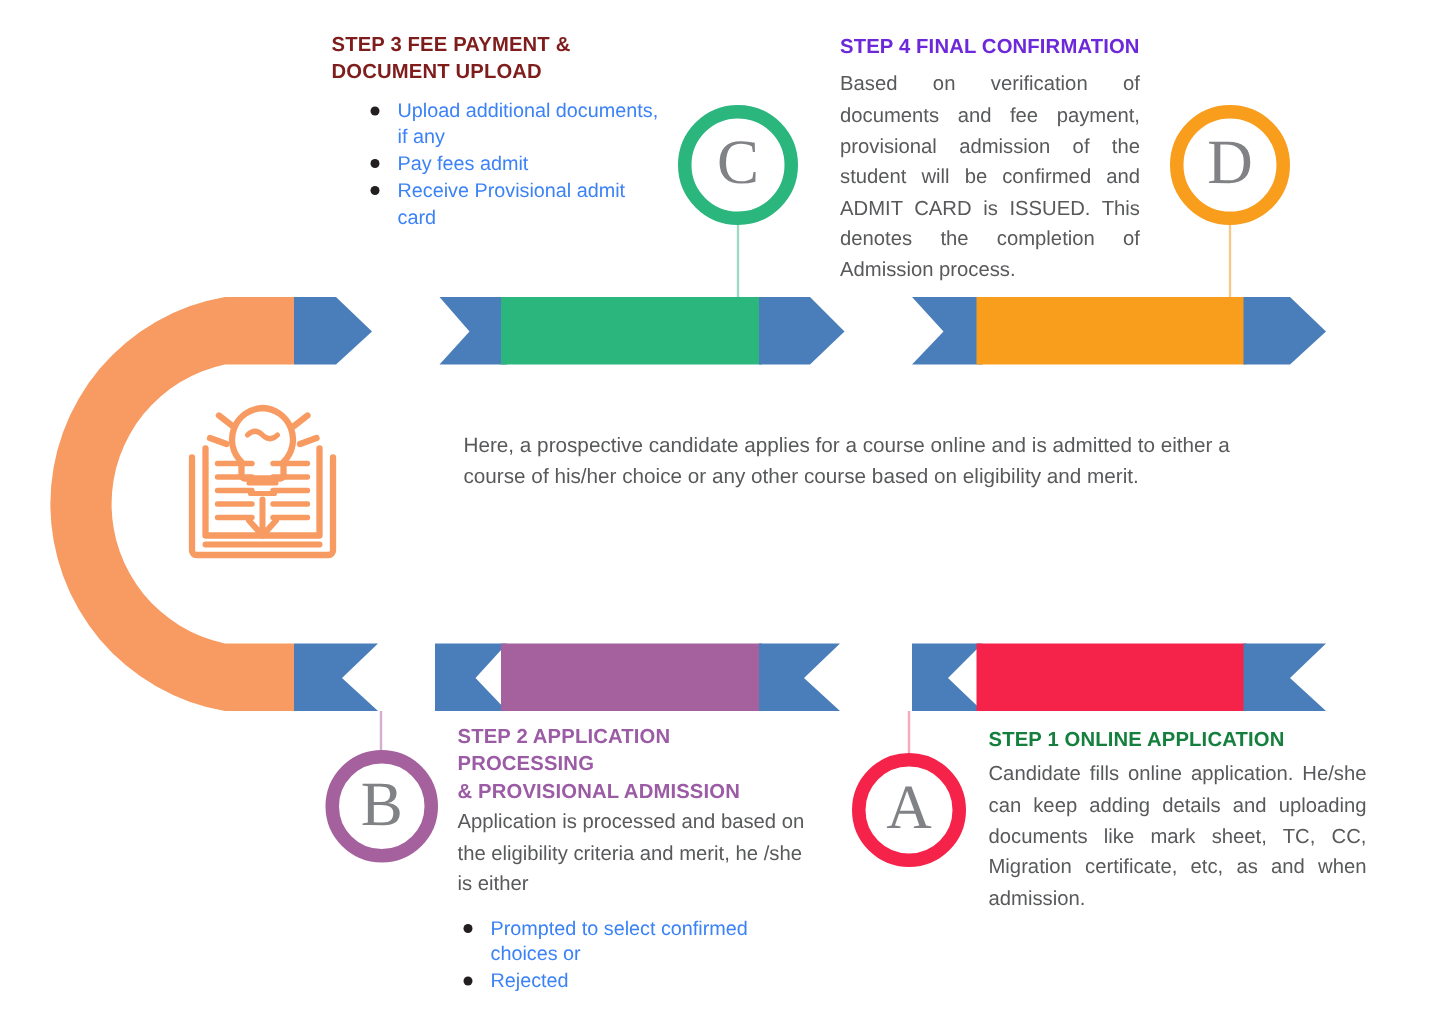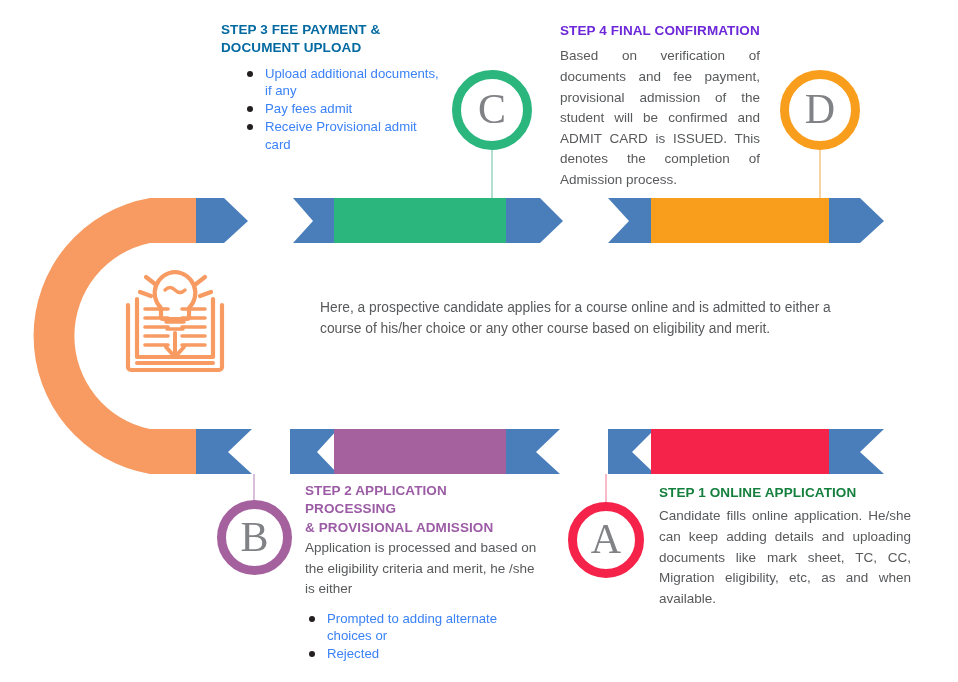--- a/index.html
+++ b/index.html
@@ -55,21 +55,21 @@
     position: absolute;
     left: 0;
     top: 6px;
     width: 6px;
     height: 6px;
     border-radius: 50%;
     background: #231f20;
   }
 
   
-  .t-green  { color: #0369a1; }
+  .t-green  { color: #7f1d1d; }
   .t-orange { color: #6d28d9; }
   .t-purple { color: #9b5ba5; }
   .t-red    { color: #15803d; }
 
   
   #process-description {
     position: absolute;
     left: 303px;
     top: 283px;
     width: 560px;
@@ -78,21 +78,21 @@
     font-size: 16.5px;
     font-weight: bold;
     letter-spacing: 0.3px;
     color: #ef8d40;
     margin: 0 0 11px 0;
   }
   #process-description .pd-text {
     font-size: 13.8px;
     color: #58595b;
     line-height: 1.52;
-    margin: 15px;
+    margin: 4px;
     padding-left: 2px;
   }
 
   
   .badge {
     position: absolute;
     border-radius: 50%;
     background: #ffffff;
     display: flex;
     align-items: center;
@@ -244,23 +244,23 @@
     <p class="pd-text">Here, a prospective candidate applies for a course online and is admitted to either a course of his/her choice or any other course based on eligibility and merit.</p>
   </div>
 
   <div class="step-block" style="left:305px; top:482px; width:235px;">
     <div class="step-title t-purple">
       <div>STEP 2 APPLICATION PROCESSING</div>
       <div>&amp; PROVISIONAL ADMISSION</div>
     </div>
     <p class="step-body">Application is processed and based on the eligibility criteria and merit, he /she is either</p>
     <ul class="bullets" style="padding-left:4px; margin-top:10px;">
-      <li>Prompted to adding alternate choices or</li>
+      <li>Prompted to select confirmed choices or</li>
       <li>Rejected</li>
     </ul>
   </div>
 
   <div class="step-block" style="left:659px; top:484px; width:252px;">
     <div class="step-title t-red">STEP 1 ONLINE APPLICATION</div>
-    <p class="step-body justify" style="margin-top:4px;">Candidate fills online application. He/she can keep adding details and uploading documents like mark sheet, TC, CC, Migration eligibility, etc, as and when available.</p>
+    <p class="step-body justify" style="margin-top:4px;">Candidate fills online application. He/she can keep adding details and uploading documents like mark sheet, TC, CC, Migration certificate, etc, as and when admission.</p>
   </div>
 
 </div>
 
 </body></html>

